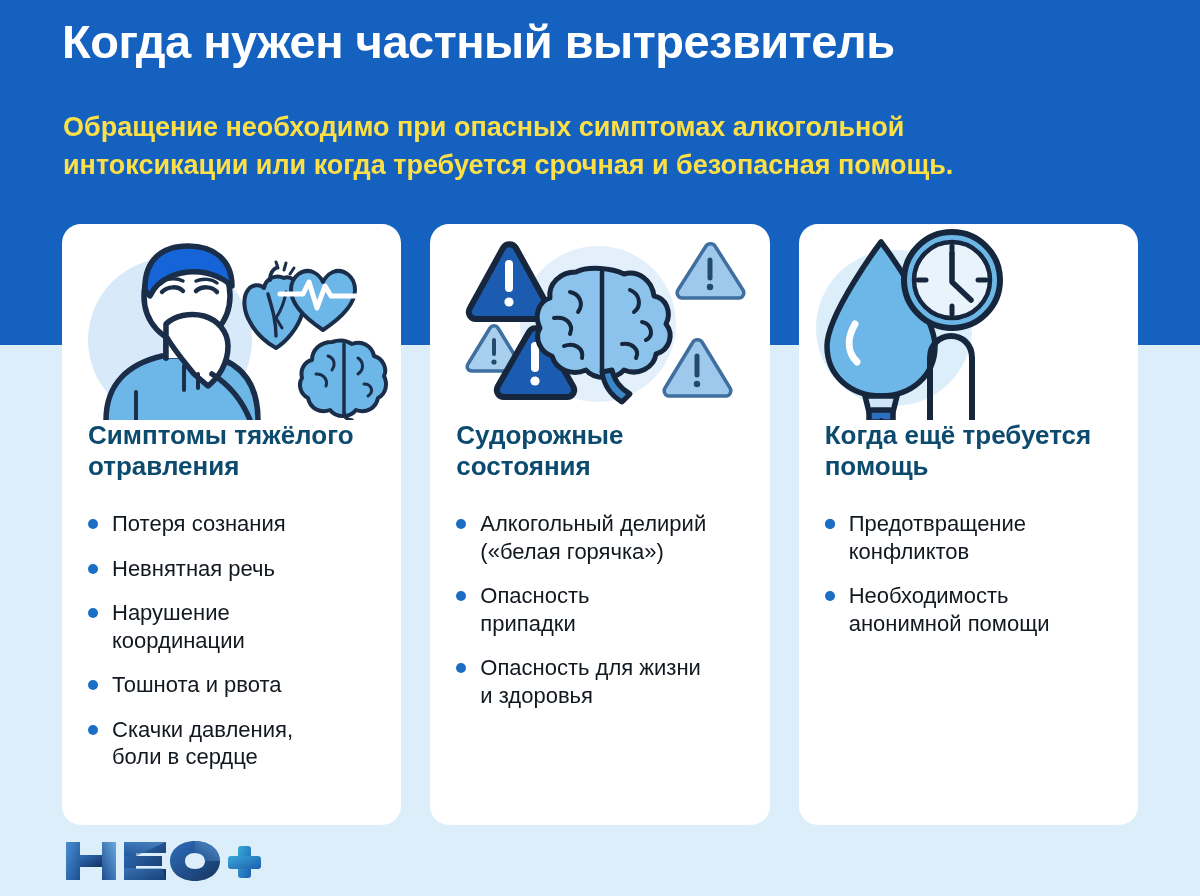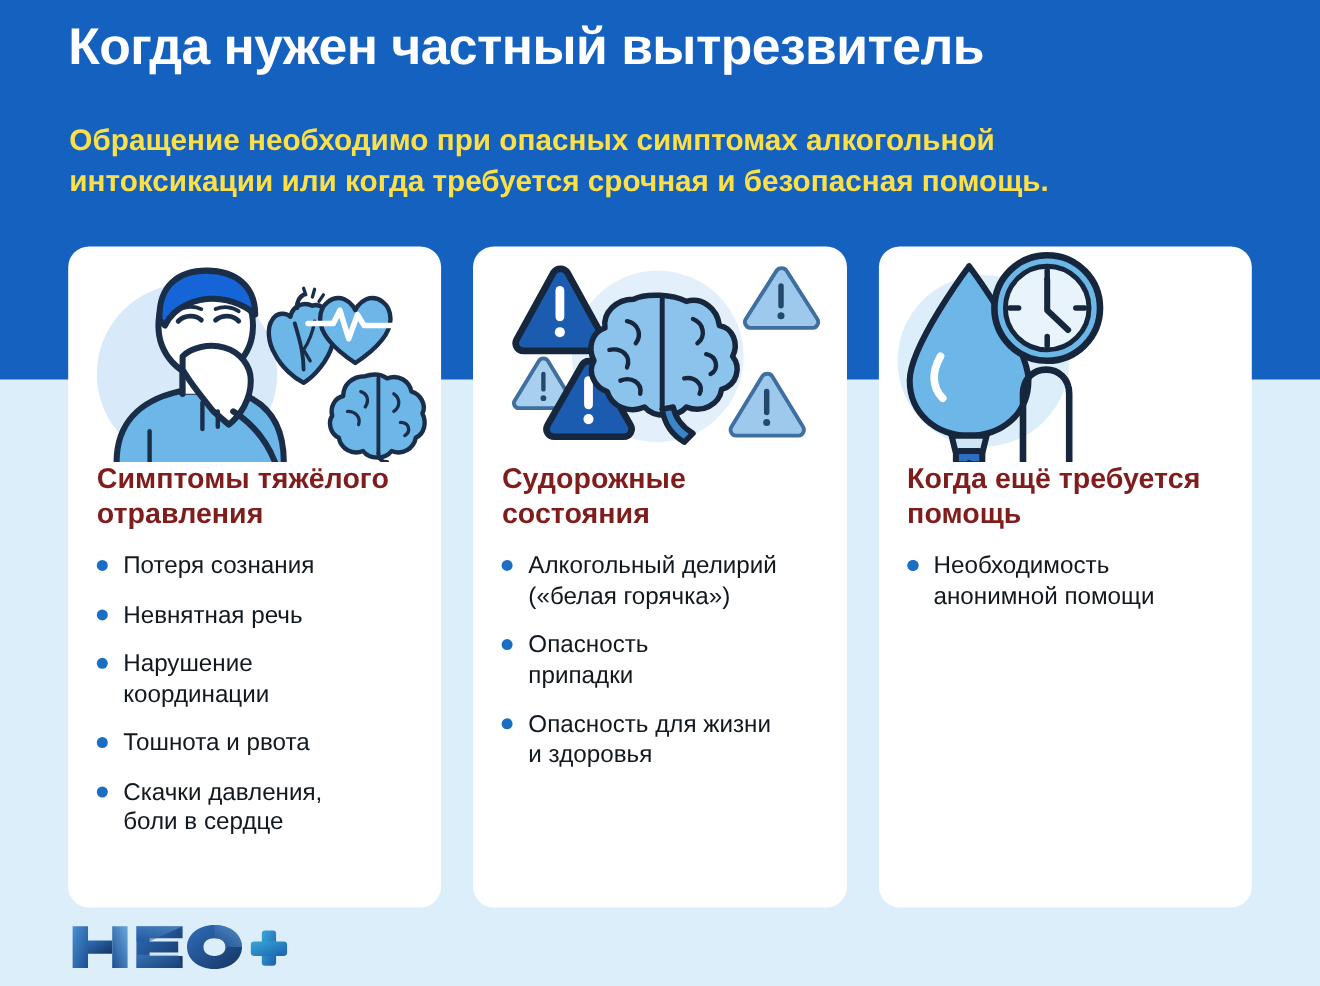--- a/index.html
+++ b/index.html
@@ -77,25 +77,25 @@
   }
   .card-art svg {
     position: absolute;
     left: 0;
     top: 0;
   }
   .card-body {
     padding: 0 22px 0 26px;
   }
   .card-title {
-    color: #7f1d1d;
+    color: #0c4a6e;
     font-size: 26px;
     font-weight: bold;
     line-height: 1.2;
-    margin: 0 0 18px 0;
+    margin: 0 0 28px 0;
     white-space: pre-line;
   }
   .bullets {
     list-style: none;
     margin: 0;
     padding: 0;
   }
   .bullet {
     position: relative;
     padding-left: 24px;
@@ -311,20 +311,22 @@
 
           <g stroke="#16263d" stroke-width="6" stroke-linecap="round" fill="none">
             <path d="M131 196 L131 134 C131 120 141 112 152 112 C163 112 173 120 173 134 L173 196"></path>
           </g>
         </svg>
       </div>
       <div class="card-body">
         <div class="card-title">Когда ещё требуется помощь</div>
         <ul class="bullets">
           <li class="bullet"><span class="dot"></span></li>
+          <li class="bullet"><span class="dot"></span><span>Предотвращение
+конфликтов</span></li>
           <li class="bullet"><span class="dot"></span><span>Необходимость
 анонимной помощи</span></li>
         </ul>
       </div>
     </div>
 
   </div>
 
   <div class="logo">
     <svg width="200" height="46" viewBox="0 0 200 46" xmlns="http://www.w3.org/2000/svg" aria-hidden="true">

